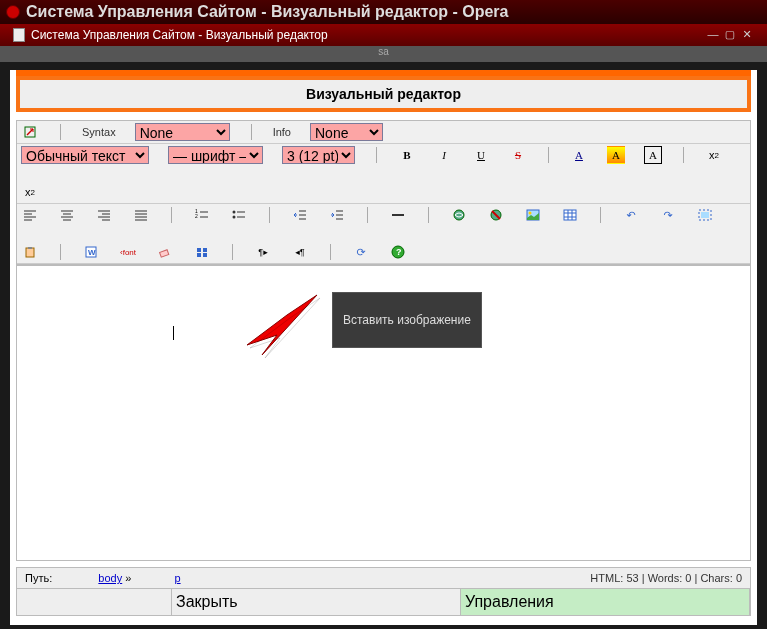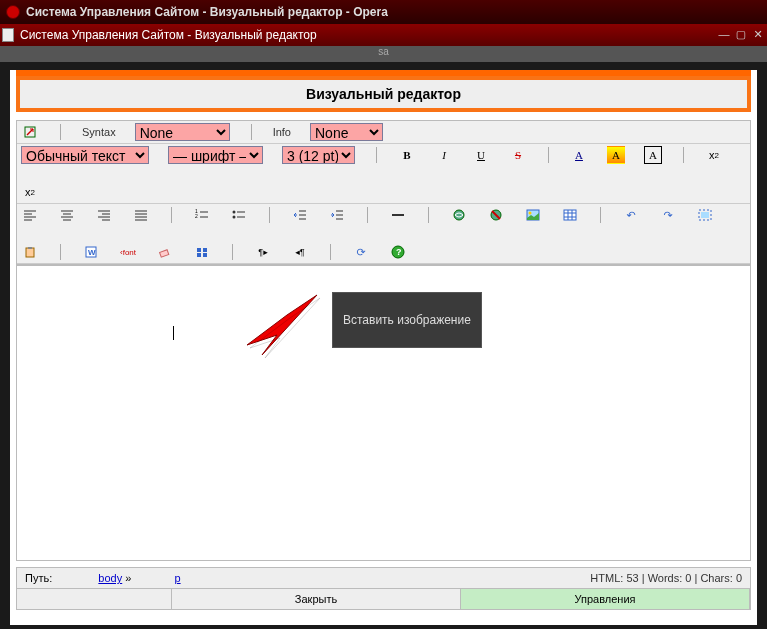--- a/index.html
+++ b/index.html
@@ -1,23 +1,23 @@
 <!DOCTYPE html>
 <html><head>
 <meta charset="utf-8">
 <style>
   * { box-sizing: border-box; margin: 0; padding: 0; }
   body { font-family: Arial, sans-serif; background: #000; width: 767px; height: 629px; overflow: hidden; }
   
   .browser-chrome { width: 767px; height: 629px; background: #1a1a1a; }
   .browser-titlebar { height: 24px; background: linear-gradient(#4a0000,#2a0000); display: flex; align-items: center; padding: 0 6px; }
   .opera-icon { width: 14px; height: 14px; background: #c00; border-radius: 50%; margin-right: 6px; border: 1px solid #600; }
-  .browser-title { color: #ddd; font-size: 12px; font-weight: bold; }
-  
-  .doc-titlebar { height: 22px; background: linear-gradient(#8a0000,#5a0000); display: flex; align-items: center; padding: 0 2px; }
+  .browser-title { color: #ddd; font-size: 16px; font-weight: bold; }
+  
+  .doc-titlebar { height: 22px; background: linear-gradient(#8a0000,#5a0000); display: flex; align-items: center; padding: 0 13px; }
   .doc-icon { width: 12px; height: 14px; background: #eee; margin-right: 6px; border: 1px solid #888; }
   .doc-title { color: #fff; font-size: 12px; flex: 1; }
   .win-btn { width: 14px; height: 14px; margin-left: 3px; color: #ccc; font-size: 11px; text-align: center; cursor: pointer; }
   
   .sa-bar { height: 16px; background: #555; color: #aaa; font-size: 10px; text-align: center; }
   
   .workspace { background: #fff; margin: 6px 10px 10px 10px; height: 555px; position: relative; }
   .orange-bar { height: 6px; background: #f60; margin: 8px 6px 0 6px; }
   .header { background: #eee; border: 4px solid #f97316; margin: 0 6px; padding: 6px; text-align: center; font-weight: bold; font-size: 14px; }
   
@@ -38,21 +38,21 @@
   .arrow-pointer { position: absolute; left: 215px; top: 195px; }
   .tooltip { position: absolute; left: 315px; top: 230px; background: #3a3a3a; color: #ddd; padding: 20px 10px; font-size: 12px; border: 1px solid #555; }
   
   .status-bar { background: #eee; border: 1px solid #bbb; margin: 6px 6px 0 6px; padding: 4px 8px; display: flex; font-size: 11px; }
   .path-left { flex: 1; }
   .path-link { color: #00c; text-decoration: underline; cursor: pointer; margin-left: 40px; }
   .status-right { color: #333; }
   
   .bottom-btns { display: flex; margin: 0 6px; border-left: 1px solid #bbb; border-right: 1px solid #bbb; border-bottom: 1px solid #bbb; }
   .bottom-btns > div:first-child { width: 155px; border-right: 1px solid #bbb; background:#eee; }
-  .bbtn { flex: 1; text-align: center; padding: 4px; font-size: 11px; cursor: pointer; border-right: 1px solid #bbb; }
+  .bbtn { flex: 1; text-align: left; padding: 4px; font-size: 16px; cursor: pointer; border-right: 1px solid #bbb; }
   .bbtn.close { background: #eee; }
   .bbtn.save { background: #c5edc5; }
   
   .txt-b { font-weight: bold; font-family: serif; }
   .txt-i { font-style: italic; font-family: serif; }
   .txt-u { text-decoration: underline; font-family: serif; }
   .txt-s { text-decoration: line-through; font-family: serif; }
   .col-a { color: #008; font-family: serif; text-decoration: underline; }
   .sub { font-size: 8px; vertical-align: sub; }
   .sup { font-size: 8px; vertical-align: super; }

